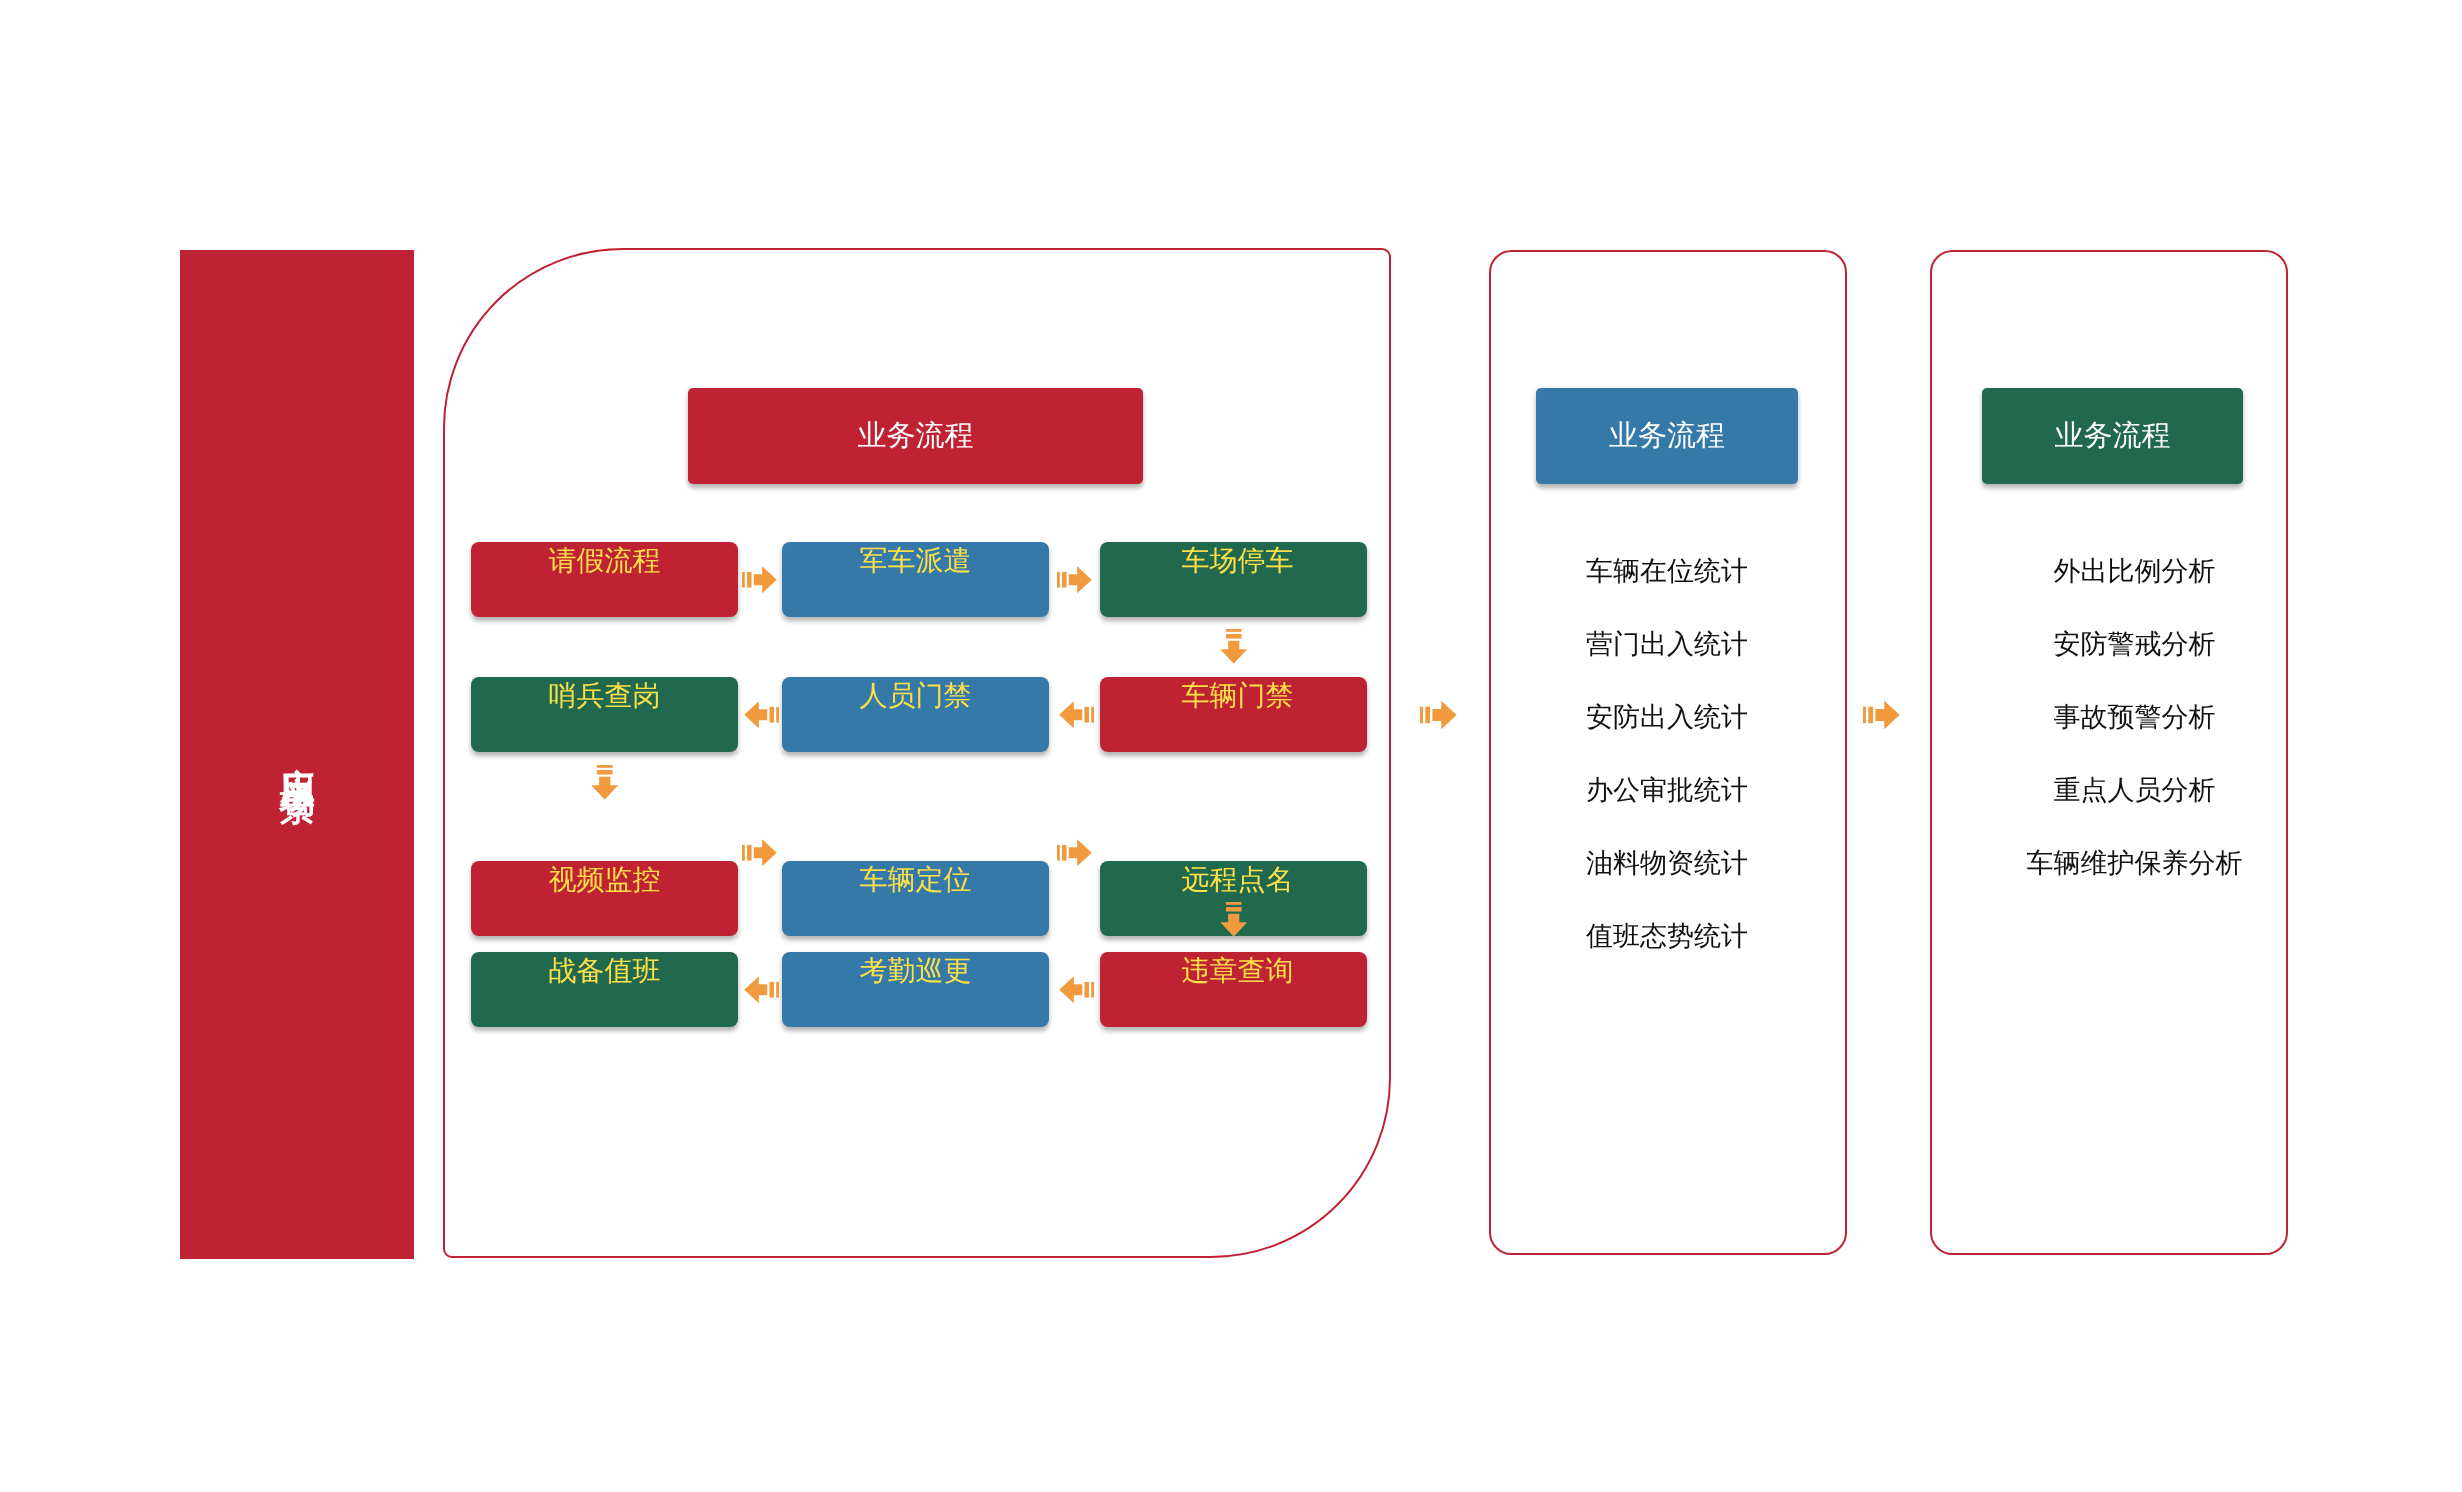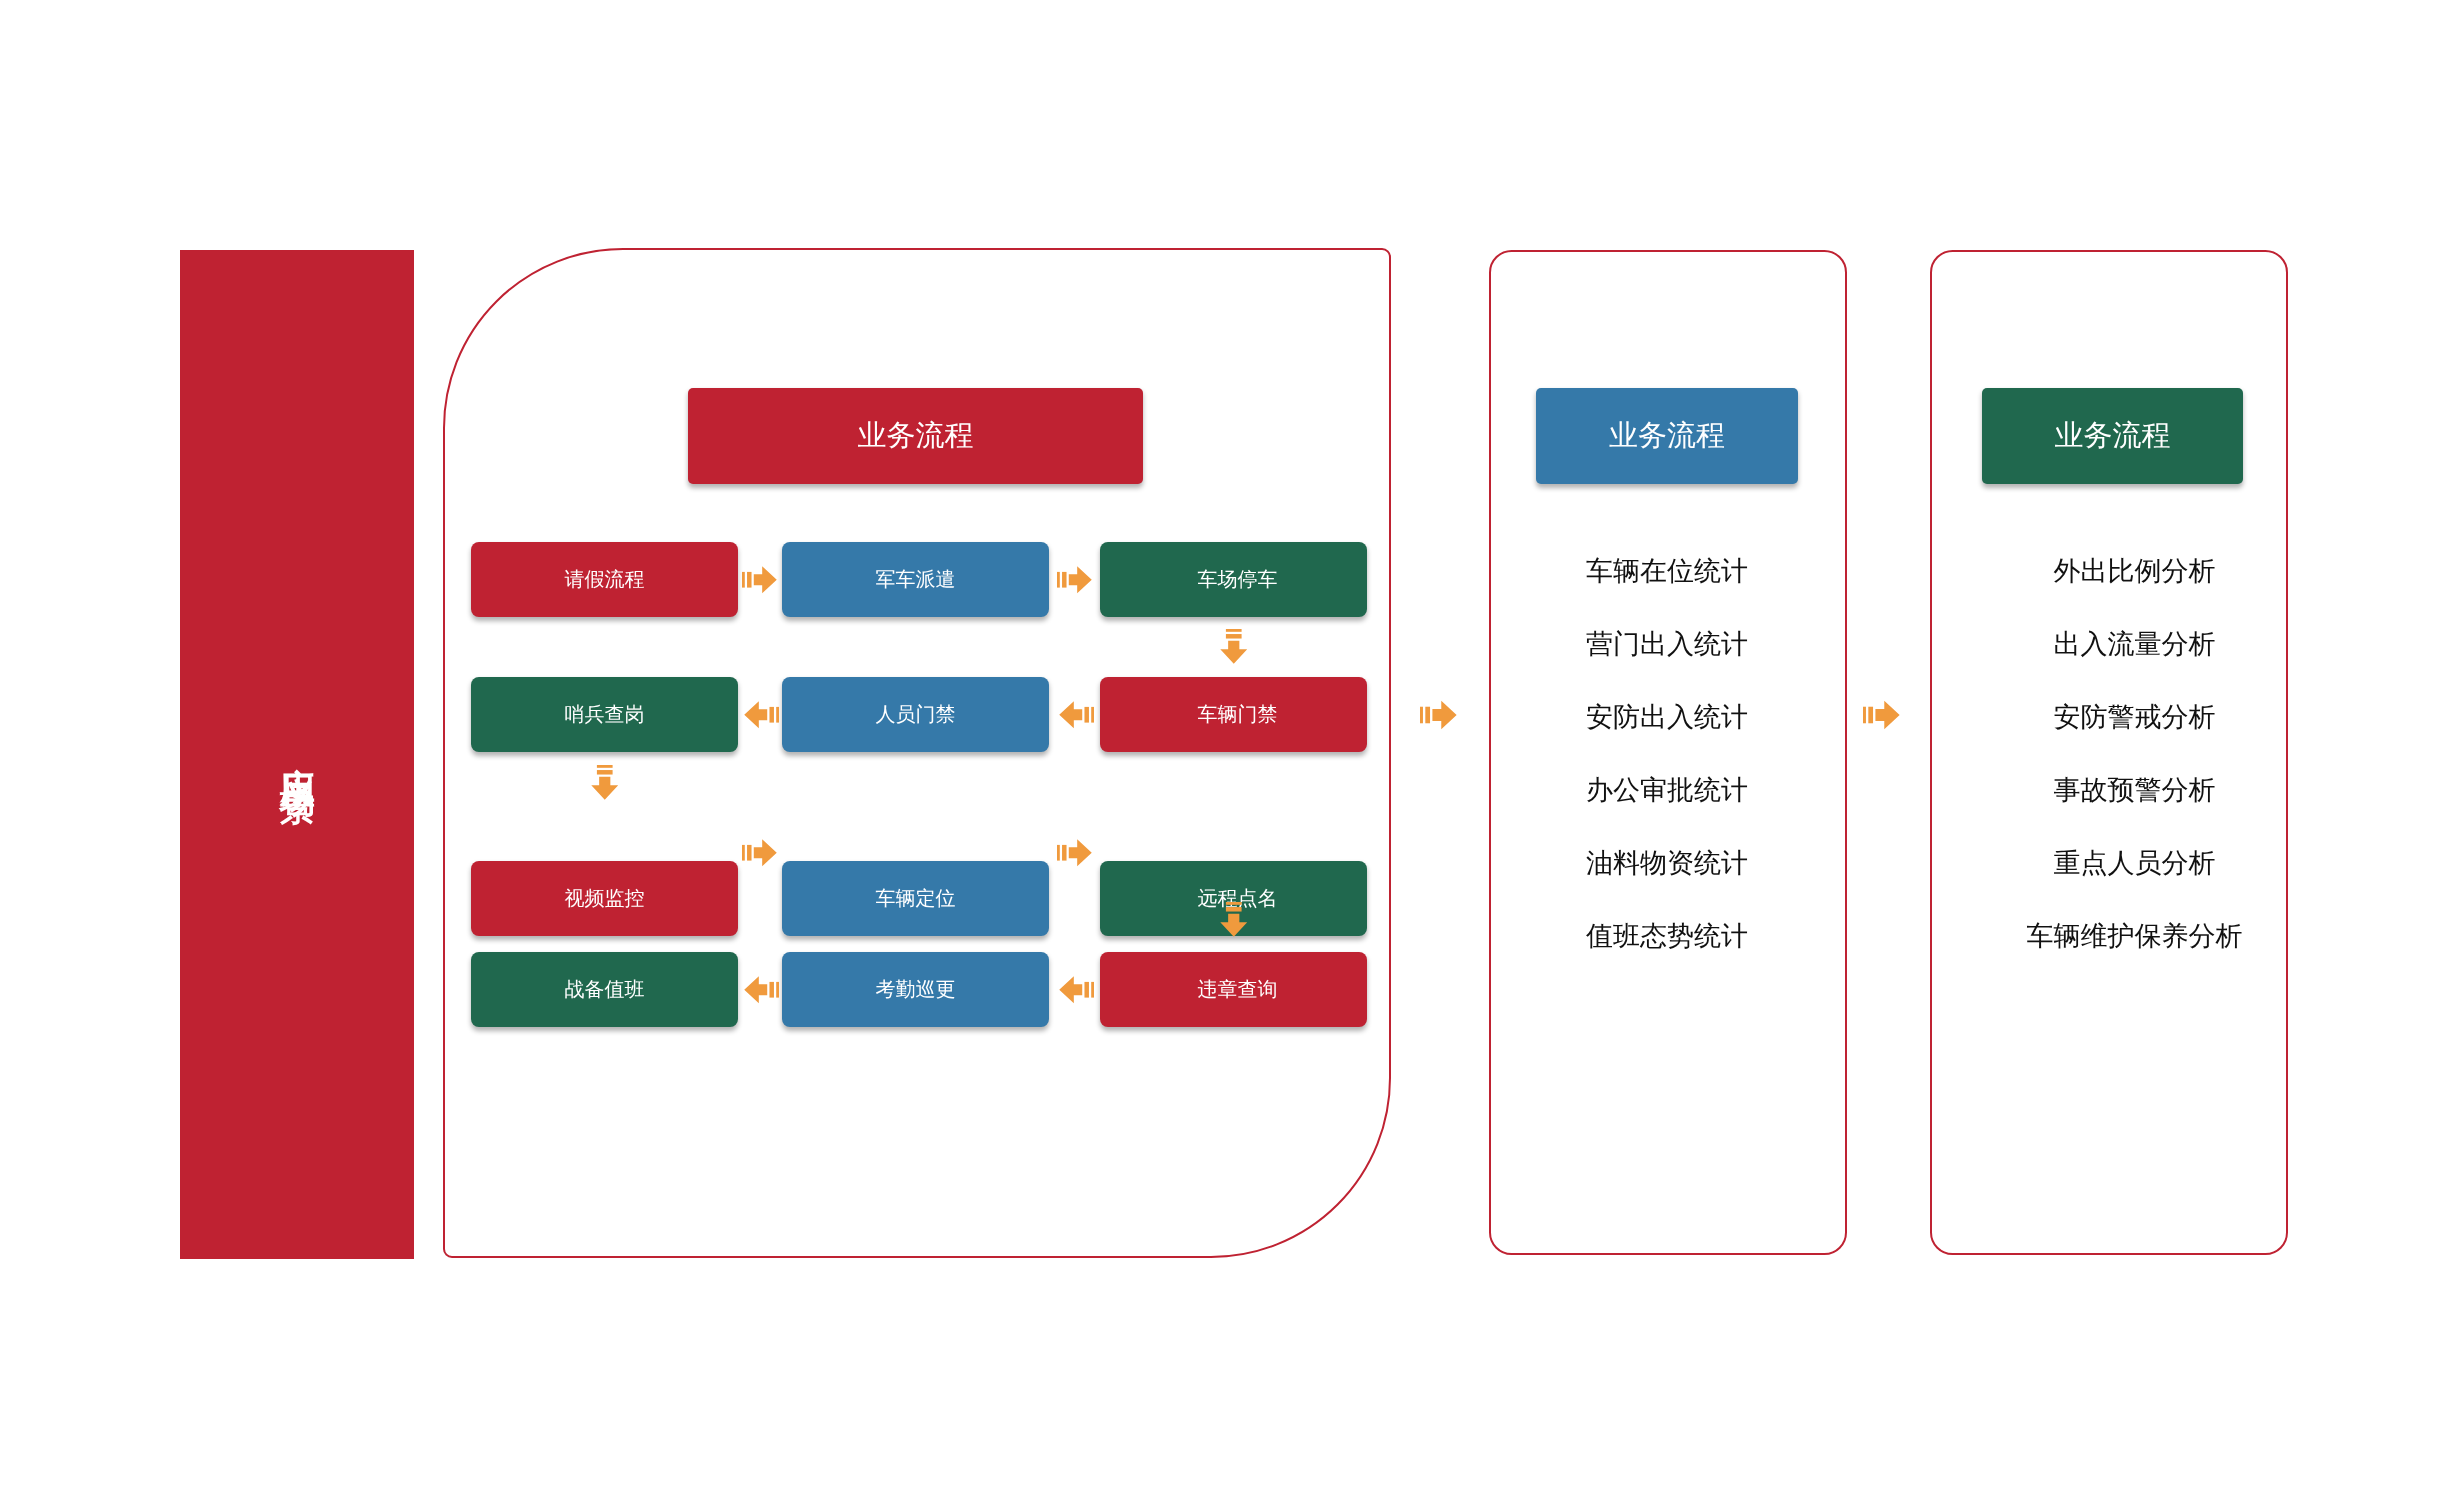--- a/index.html
+++ b/index.html
@@ -50,22 +50,22 @@
     color: #fff; font-size: 29px; border-radius: 5px;
     box-shadow: 0 3.4px 5px rgba(0,0,0,0.30);
   }
   .header-flow     { left: 688px; top: 388px; width: 455px; height: 96px; background: var(--red); }
   .header-stats    { left: 1536px; top: 388px; width: 262px; height: 96px; background: var(--blue); }
   .header-analysis { left: 1982px; top: 388px; width: 261px; height: 96px; background: var(--green); }
 
   
   .fbox {
     width: 267px; height: 75px;
-    display: flex; align-items: center; justify-content: center;
-    color: #ffffff; font-size: 20px; border-radius: 7.9px;
+    display: flex; justify-content: center;
+    color: #fde047; font-size: 28px; border-radius: 7.9px;
     box-shadow: 0 3.4px 5px rgba(0,0,0,0.30);
   }
   .c-red   { background: var(--red); }
   .c-blue  { background: var(--blue); }
   .c-green { background: var(--green); }
 
   
   .col1 { left: 471px; }  .col2 { left: 782px; }  .col3 { left: 1100px; padding-left: 8px; }
   .row1 { top: 542px; }   .row2 { top: 677px; }   .row3 { top: 861px; }  .row4 { top: 952px; }
 
@@ -227,19 +227,18 @@
   <div class="item">油料物资统计</div>
   <div class="item">值班态势统计</div>
 </div>
 
 <div class="abs panel analysis"></div>
 <div class="abs header-box header-analysis">
   <span>业务流程</span>
 </div>
 <div class="abs plist plist-analysis">
   <div class="item">外出比例分析</div>
-  <div class="item">出入流量分析</div>
   <div class="item">安防警戒分析</div>
   <div class="item">事故预警分析</div>
   <div class="item">重点人员分析</div>
   <div class="item">车辆维护保养分析</div>
 </div>
 
 
 </body></html>

